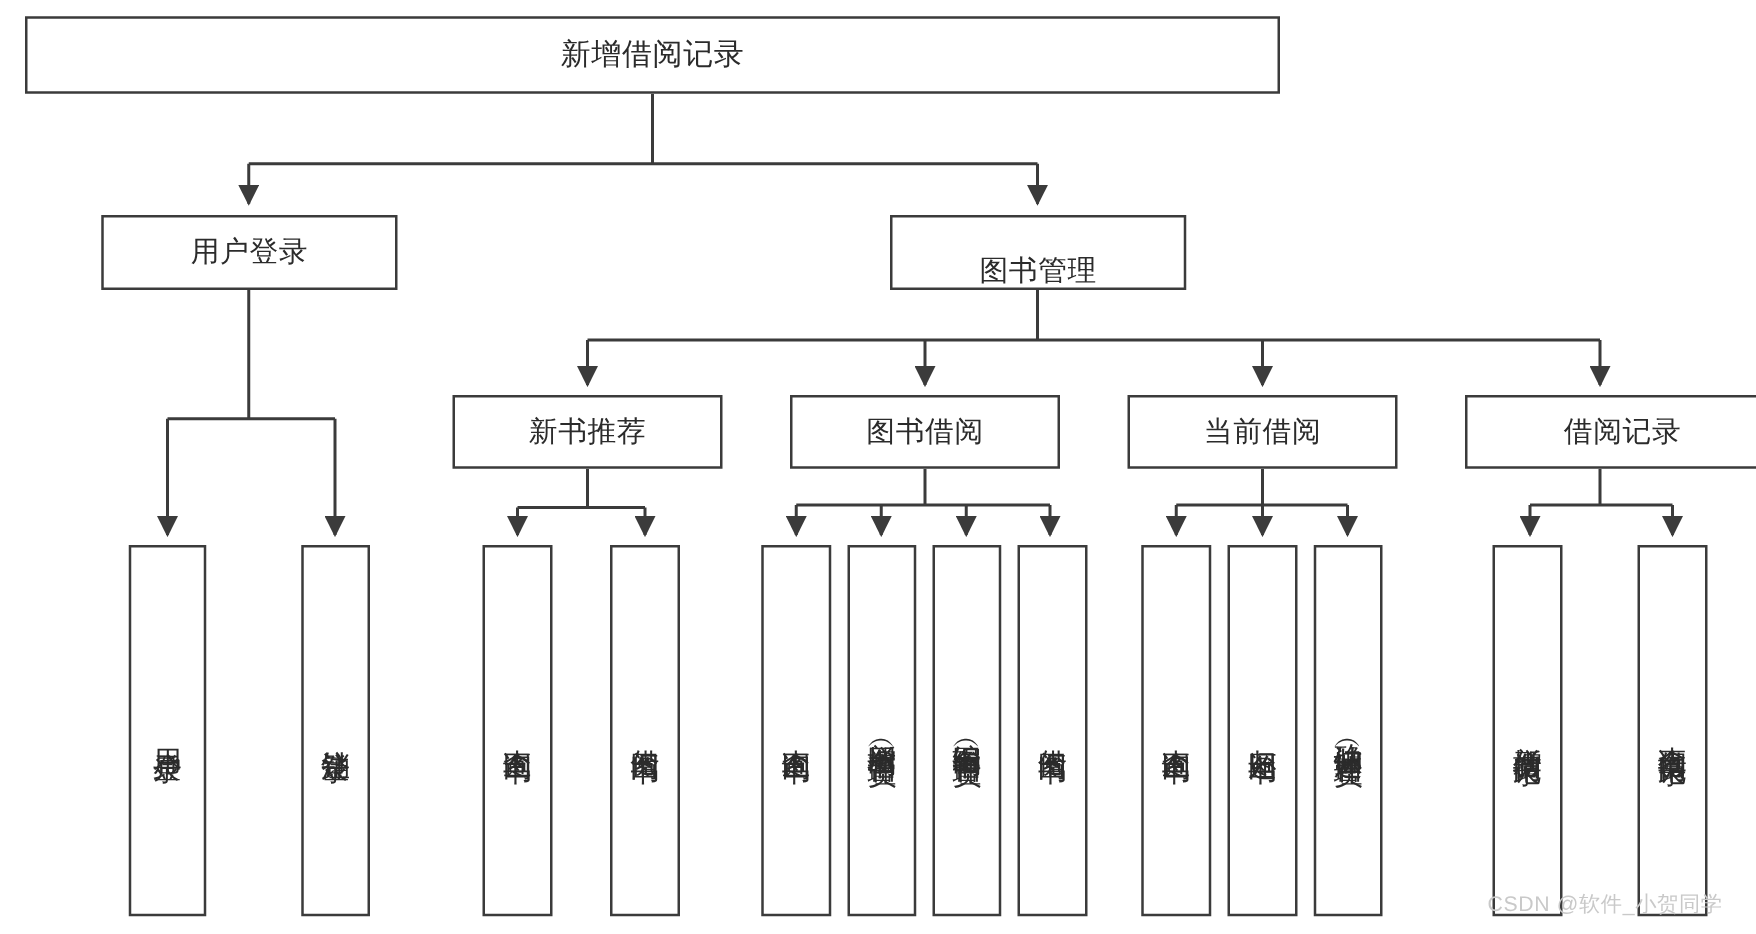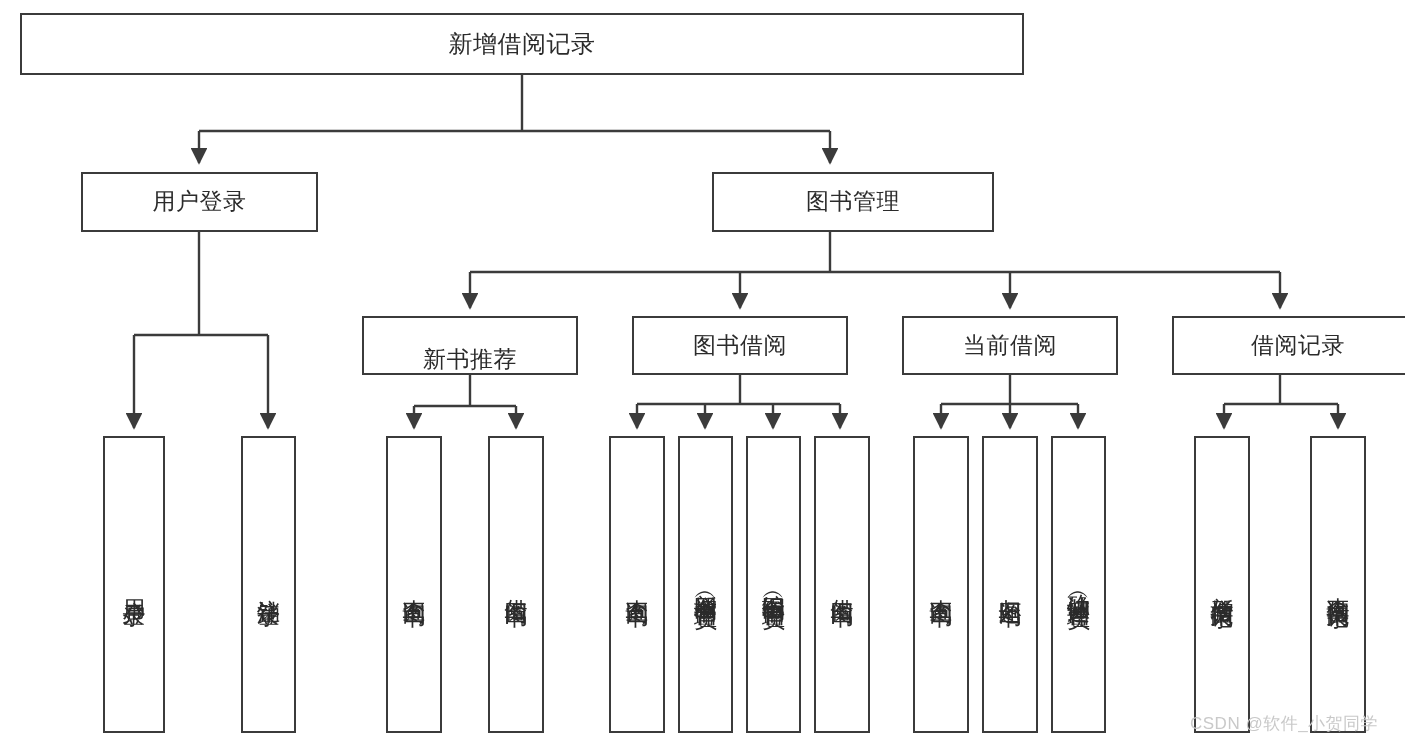--- a/index.html
+++ b/index.html
@@ -132,25 +132,25 @@
     </g>
   </svg>
 
   <div class="node horiz root" style="left:20px; top:13px; width:1004px; height:62px;">
     <span class="lbl">新增借阅记录</span>
   </div>
 
   <div class="node horiz" style="left:81px; top:172px; width:237px; height:60px;">
     <span class="lbl">用户登录</span>
   </div>
-  <div class="node horiz" style="left:712px; top:172px; width:282px; height:60px;">
+  <div class="node horiz" style="left:712px; top:172px; width:237px; height:60px;align-items:flex-end;">
     <span class="lbl">图书管理</span>
   </div>
 
-  <div class="node horiz" style="left:362px; top:316px; width:216px; height:59px;align-items:flex-end;">
+  <div class="node horiz" style="left:362px; top:316px; width:216px; height:59px;">
     <span class="lbl">新书推荐</span>
   </div>
   <div class="node horiz" style="left:632px; top:316px; width:216px; height:59px;font-family:Liberation Serif, serif;">
     <span class="lbl">图书借阅</span>
   </div>
   <div class="node horiz" style="left:902px; top:316px; width:216px; height:59px;justify-content:center;">
     <span class="lbl">当前借阅</span>
   </div>
   <div class="node horiz" style="left:1172px; top:316px; width:252px; height:59px;">
     <span class="lbl">借阅记录</span>

